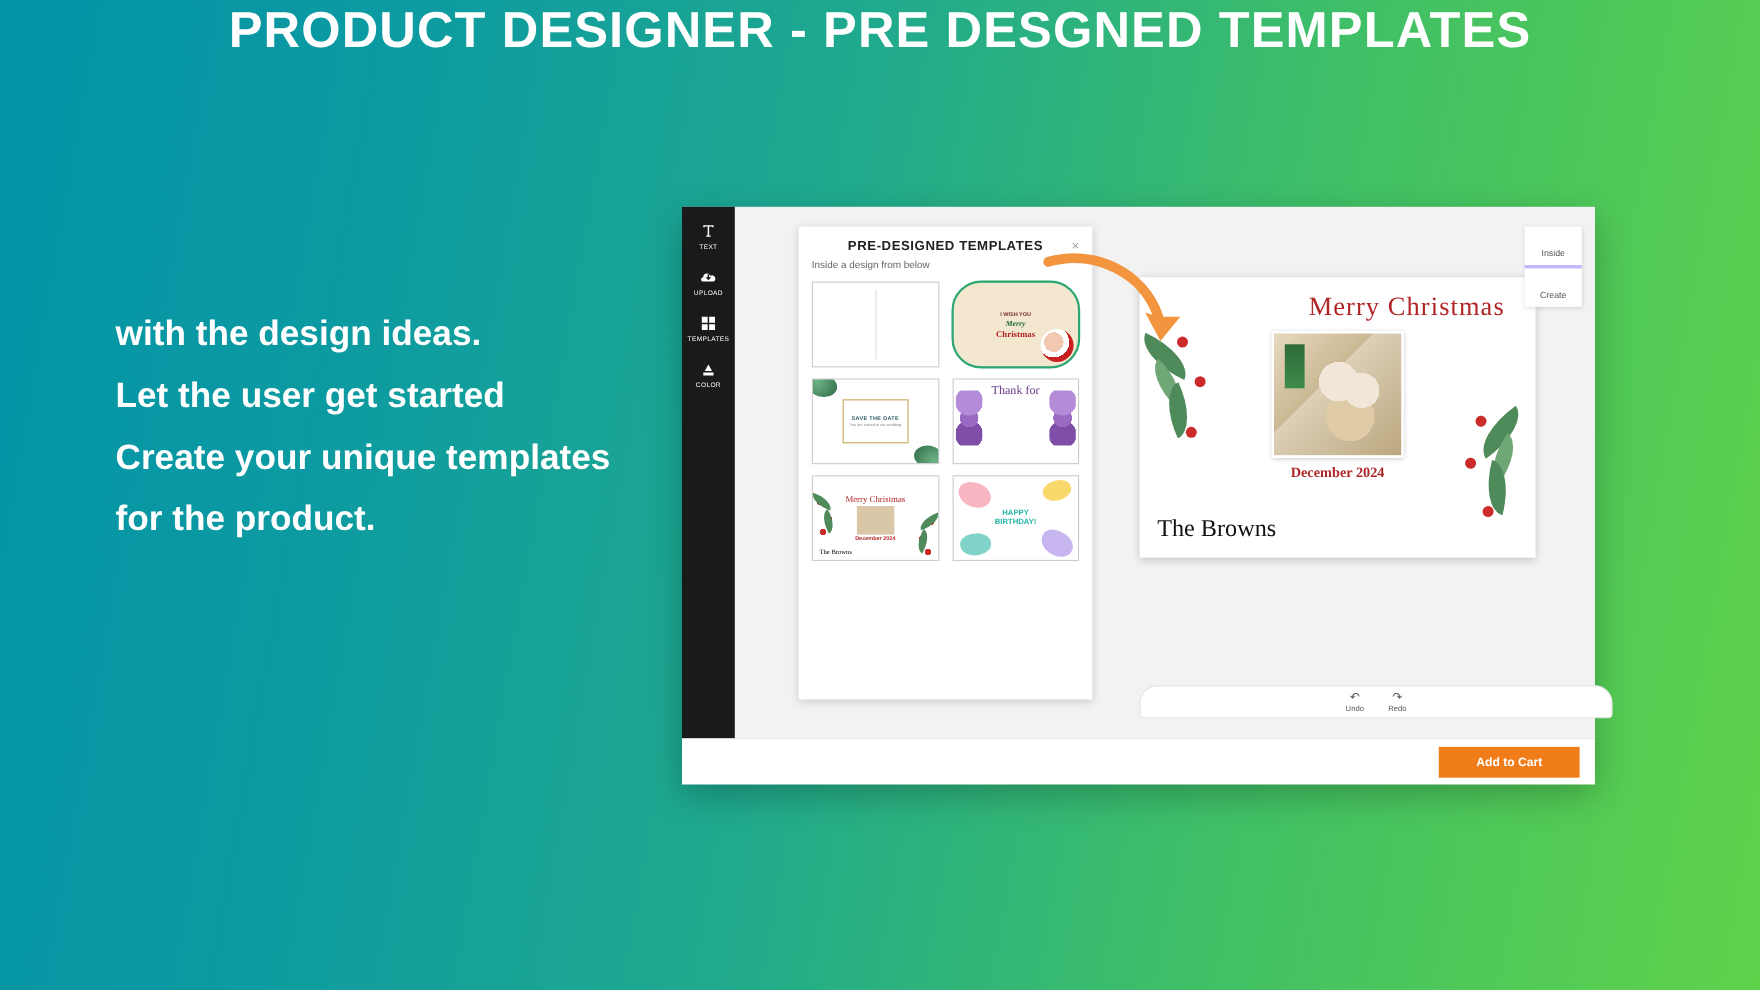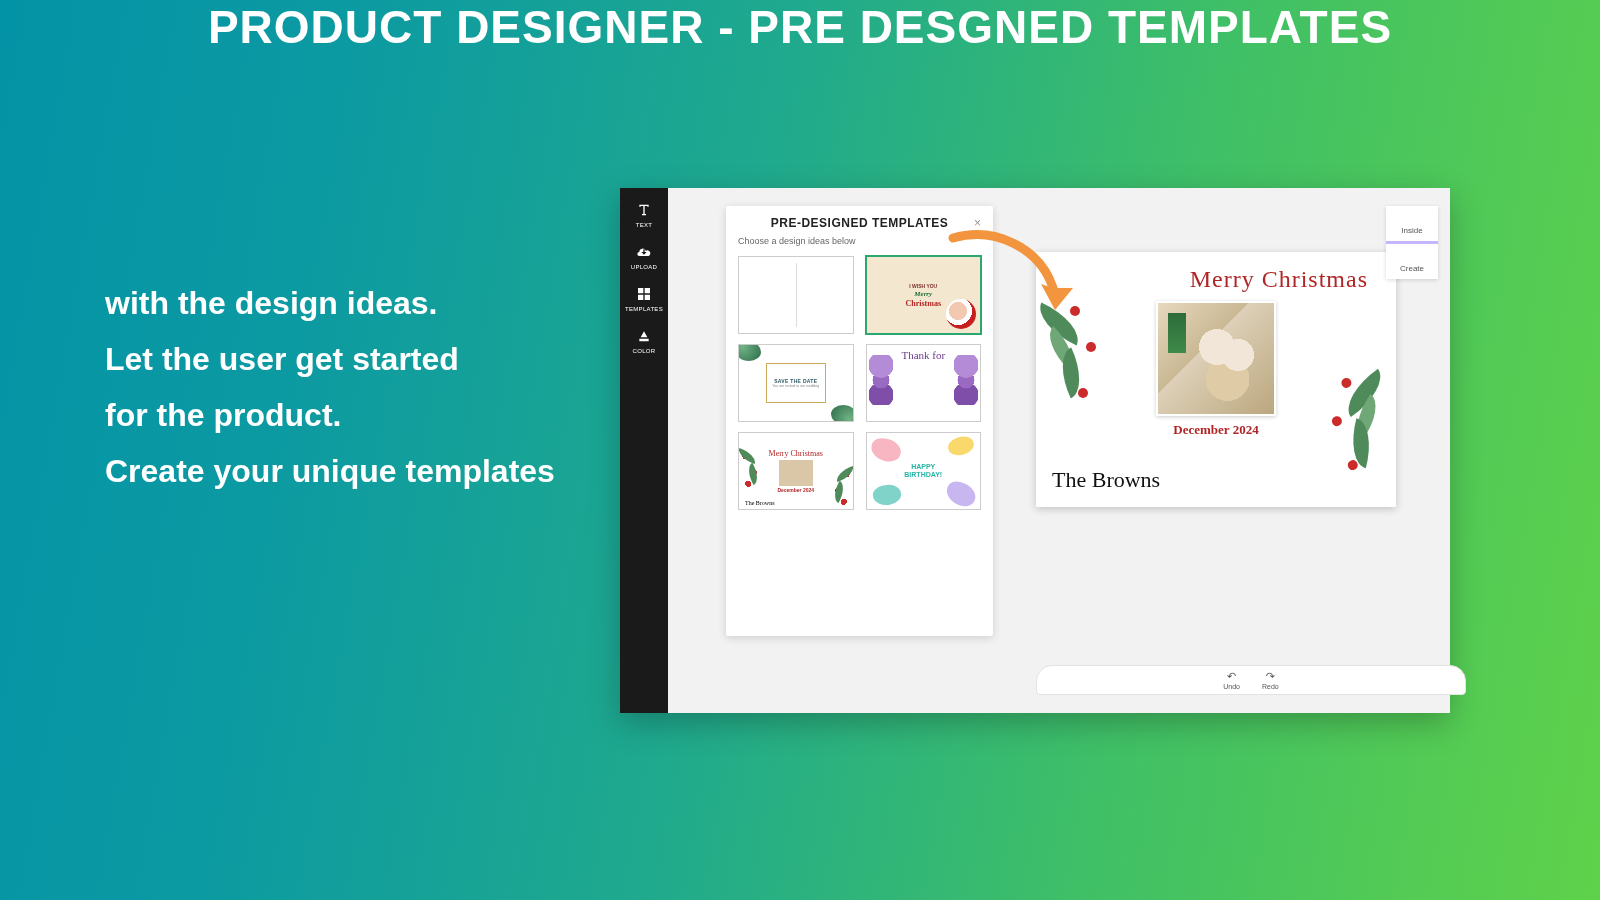--- a/index.html
+++ b/index.html
@@ -56,21 +56,21 @@
     border-radius: 2px;
     box-shadow: 0 2px 8px rgba(0,0,0,.15);
     padding: 10px 12px 12px 12px;
   }
   .tp-header { display:flex; align-items:flex-start; justify-content:center; position:relative; }
   .tp-title { font-size: 12px; font-weight:700; letter-spacing:.5px; color:#222; }
   .tp-close { position:absolute; right:0; top:0; font-size:12px; color:#999; cursor:pointer; }
   .tp-sub { font-size: 9px; color:#666; margin-top:6px; }
   .tp-grid { display:grid; grid-template-columns: 1fr 1fr; gap:10px 12px; margin-top:10px; }
   .tp-thumb { height:78px; border:1px solid #ccc; background:#fff; cursor:pointer; position:relative; overflow:hidden; display:flex; align-items:center; justify-content:center; }
-  .tp-thumb.selected { outline:2px solid #2aa86f; outline-offset:-1px; }
+  .tp-thumb.selected { outline:2px solid #2aa86f; outline-offset:-1px;border-radius:26px; }
   
   .thumb-blank { position:relative; }
   .thumb-blank::after { content:''; position:absolute; left:50%; top:8%; bottom:8%; width:1px; background:#ddd; }
 
   .thumb2 { background:#f4e7cf; flex-direction:column; font-size:6px; gap:1px; }
   .thumb2 .t2a { color:#7a2f2f; font-weight:700; font-size:5px;}
   .thumb2 .t2b { color:#1b6b3a; font-weight:900; font-style:italic; font-size:7px; font-family:'Brush Script MT',cursive;}
   .thumb2 .t2c { color:#b02626; font-weight:900; font-size:8px; font-family:'Brush Script MT',cursive;}
   .santa { position:absolute; right:4px; bottom:4px; width:30px; height:30px; border-radius:50%; background:radial-gradient(circle at 40% 40%, #f2c9b0 0 35%, #fff 35% 55%, #c71f1f 55% 100%); }
 
@@ -148,22 +148,22 @@
   .callout-arrow { position:absolute; left:945px; top:228px; width:130px; height:90px; pointer-events:none; }
 </style>
 </head>
 <body>
 
 <h1 class="page-title">PRODUCT DESIGNER - PRE DESGNED TEMPLATES</h1>
 
 <div class="left-copy">
   <div>with the design ideas.</div>
   <div>Let the user get started</div>
+  <div>Create your unique templates</div>
   <div>for the product.</div>
-  <div>Create your unique templates</div>
 </div>
 
 <div class="app-window">
   <div class="app-main">
 
     <div class="sidebar">
       <div class="sb-item">
         <div class="sb-icon">
             <svg width="16" height="16" viewBox="0 0 24 24" fill="#fff">
               <path d="M5 4h14v3h-2V6h-4v12h2v2H9v-2h2V6H7v1H5z"></path>
@@ -197,21 +197,21 @@
       </div>
     </div>
 
     <div class="canvas-area">
 
       <div class="templates-panel">
         <div class="tp-header">
           <span class="tp-title">PRE-DESIGNED TEMPLATES</span>
           <span class="tp-close">×</span>
         </div>
-        <div class="tp-sub">Choose a design ideas below</div>
+        <div class="tp-sub">Inside a design from below</div>
         <div class="tp-grid">
           <div class="tp-thumb thumb-blank"></div>
           <div class="tp-thumb thumb2 selected">
             <span class="t2a">I WISH YOU</span>
             <span class="t2b">Merry</span>
             <span class="t2c">Christmas</span>
             <div class="santa"></div>
           </div>
           <div class="tp-thumb thumb3">
             <div class="leafTL"></div>
@@ -278,18 +278,21 @@
         </div>
         <div class="ub-btn">
           <span class="arr">↷</span>
           <span>Redo</span>
         </div>
       </div>
 
     </div>
   </div>
 
+  <div class="bottom-bar">
+    <button class="add-cart">Add to Cart</button>
+  </div>
 </div>
 
 <svg class="callout-arrow" viewBox="0 0 130 90">
   <path d="M8 10 C 50 -2, 95 20, 108 60" fill="none" stroke="#f2953e" stroke-width="9" stroke-linecap="round"></path>
   <path d="M108 60 L128 60 L110 82 L96 56 Z" fill="#f2953e"></path>
 </svg>
 
 </body></html>

